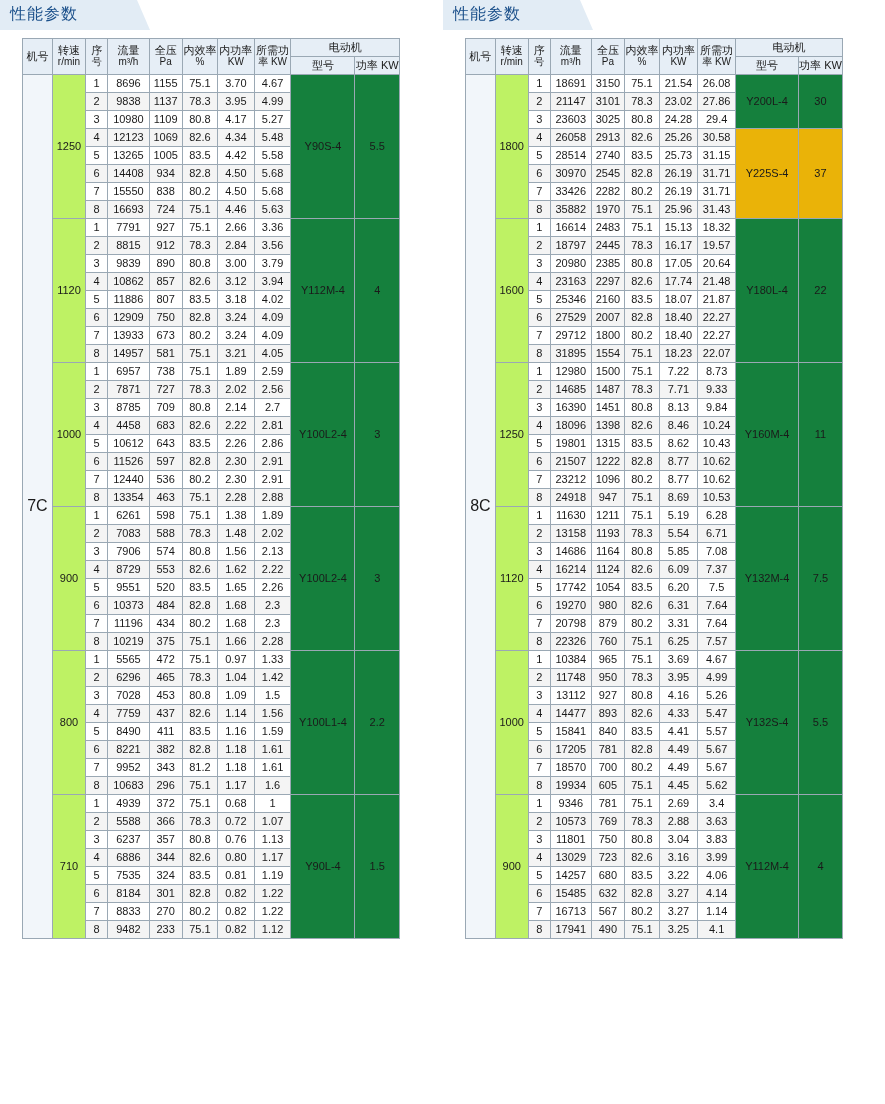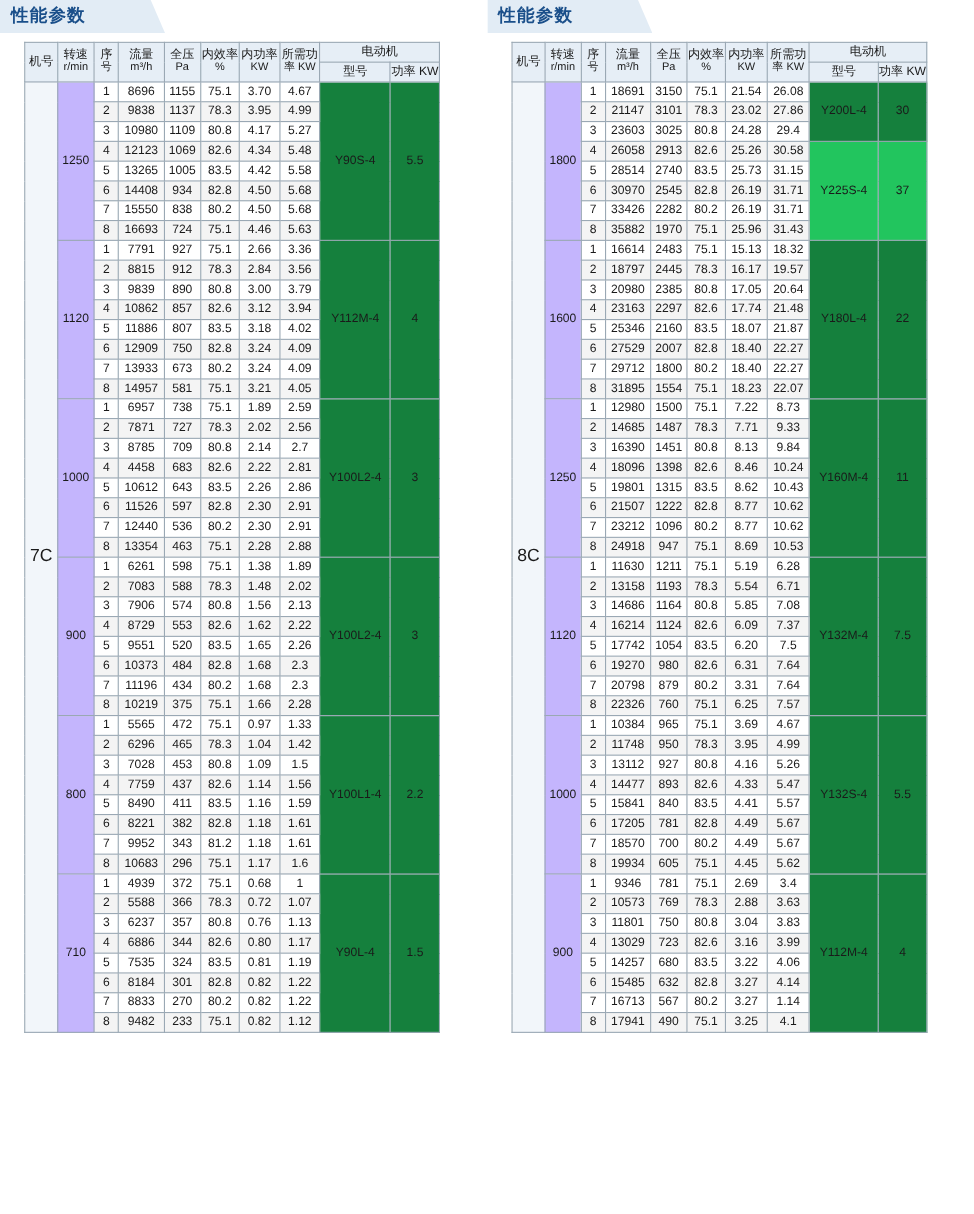--- a/index.html
+++ b/index.html
@@ -30,21 +30,21 @@
     position: absolute;
     left: 0; top: 0;
     width: 150px; height: 30px;
     background: #e2ecf5;
     clip-path: polygon(0 0, 137px 0, 150px 30px, 0 30px);
   }
   .banner-text {
     position: absolute;
     left: 10px; top: 4px;
     font-size: 16px;
-    font-weight: bold;
+    font-weight: normal;
     color: #1a4f8a;
     letter-spacing: 1px;
   }
   
   table {
     border-collapse: collapse;
     width: 378px;
     font-size: 11px;
     color: #1a1a1a;
     margin-left: 22px;
@@ -63,22 +63,22 @@
     font-size: 11px;
     padding: 1px 0;
   }
   thead th .sub {
     display: block;
     font-size: 10px;
   }
   td.model-cell { background: #15803d; }
   td.jihao { background: #f2f6fa; font-size: 16px; }
   tbody tr.alt td { background: #f4f4f4; }
-  tbody tr.alt td.model-cell { background: #22c55e; }
-  td.rpm { background: #c4b5fd; }
+  tbody tr.alt td.model-cell { background: #eab308; }
+  td.rpm { background: #bef264; }
 
   
   col.c-jihao { width: 33px; }
   col.c-rpm   { width: 36px; }
   col.c-seq   { width: 26px; }
   col.c-flow  { width: 45px; }
   col.c-press { width: 36px; }
   col.c-eff   { width: 40px; }
   col.c-pow   { width: 42px; }
   col.c-need  { width: 42px; }

